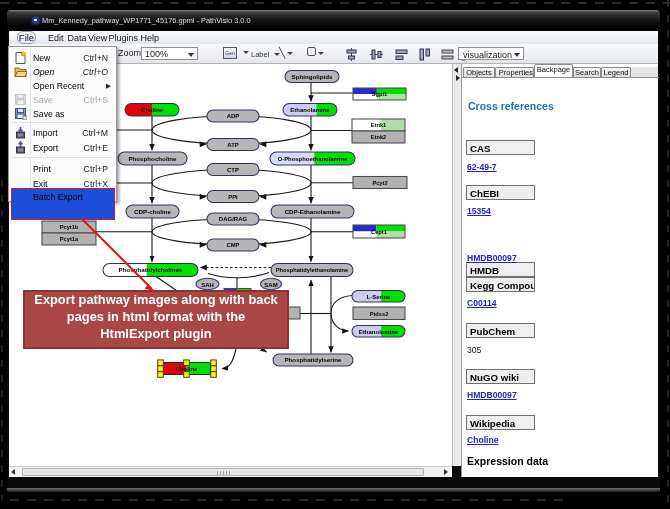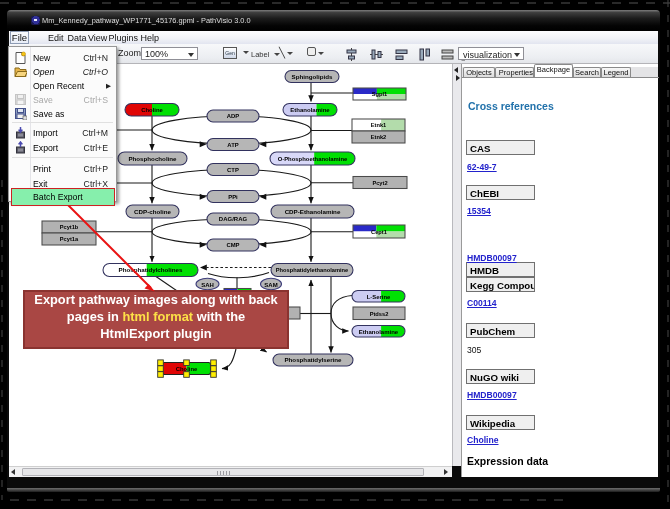--- a/index.html
+++ b/index.html
@@ -17,22 +17,22 @@
   background:#0a0a0a; border-radius:4px 4px 2px 2px; }
 #titlebar { position:absolute; left:0; top:0; width:653px; height:21px;
   background:linear-gradient(#7d7d7d 0%, #3e3e3e 12%, #1c1c1c 40%, #040404 75%, #000 100%);
   border-radius:4px 4px 0 0; color:#dfdfdf; font-size:11px; }
 #titlebar .txt { position:absolute; }
 #ticon { position:absolute; left:24px; top:6px; width:9px; height:9px; border-radius:2px;
   background:radial-gradient(circle at 52% 45%, #f0f0ff 0 20%, #31319a 21% 58%, #1a1a52 59%); }
 #menubar { position:absolute; left:2px; top:21px; width:649px; height:13px;
   background:linear-gradient(#fdfdfe,#f2f3f7 55%,#e2e5f0); font-size:9px; color:#111; }
 #menubar span { position:absolute; top:0px;padding-left:15px; }
-#filebtn { position:absolute; left:1px; top:0px; width:19px; height:13px;
-  border:1px solid #8d9bb3; border-radius:0; background:linear-gradient(#f8fafd,#e8edf7);
+#filebtn { position:absolute; left:8px; top:0px; width:19px; height:13px;
+  border:1px solid #8d9bb3; border-radius:6px; background:linear-gradient(#f8fafd,#e8edf7);
   text-align:center; line-height:12px; font-size:9.5px; }
 #toolbar { position:absolute; left:2px; top:34px; width:649px; height:20px;
   background:linear-gradient(#f7f8fa,#eceef2 70%,#e4e6ea); border-bottom:1px solid #b4b4b8;
   font-size:9px; color:#222;}
 .combo { position:absolute; background:#fff; border:1px solid #8f8f96; }
 .combo .arr { position:absolute; right:3px; top:50%; margin-top:-1px; width:0; height:0;
   border-left:3.5px solid transparent; border-right:3.5px solid transparent; border-top:4px solid #333; }
 .tbtn { position:absolute; top:3px; color:#333;padding-left:20px; }
 .darr { display:inline-block; width:0; height:0; border-left:3px solid transparent; border-right:3px solid transparent; border-top:3.5px solid #444; vertical-align:middle; margin-left:2px;}
 
@@ -63,21 +63,21 @@
 .mi .lab { position:absolute; left:23px; top:2.5px; }
 .mi .sc { position:absolute; right:7px; top:2.5px; color:#222; }
 .mi.dis .lab, .mi.dis .sc { color:#a8a8a8; }
 .msep { position:absolute; left:3px; width:101px; height:1px; background:#e0e0e0; }
 .micon { position:absolute; left:4px; top:1px; width:13px; height:12px; }
 
 
 #note { position:absolute; left:23px; top:290px; width:266px; height:59px; background:#a94744;
   border:2px solid #8a3330; color:#fff; font-weight:bold; font-size:12.85px; text-align:center;
   line-height:16.8px; padding-top:0px; z-index:15;}
-#note .grn { color:#fde047; }
+#note .grn { color:#ffffff; }
 #redarrow { position:absolute; left:0; top:0; width:670px; height:509px; z-index:16; pointer-events:none;}
 </style>
 </head>
 <body>
 <div id="stage">
 
   <div class="dashrow" style="left:0;top:2px;width:670px;"></div>
   <div class="dashrow" style="left:10px;top:499px;width:560px;"></div>
   <div class="dashcol" style="left:667px;top:0;height:509px;"></div>
   <div class="dashcol" style="left:1px;top:180px;height:320px;"></div>
@@ -490,21 +490,21 @@
         </div>
       <div class="msep" style="top:110px;"></div>
       <div class="mi" style="top:114px;">
           <span class="lab">Print</span>
           <span class="sc">Ctrl+P</span>
         </div>
       <div class="mi" style="top:129px;">
           <span class="lab">Exit</span>
           <span class="sc">Ctrl+X</span>
         </div>
-      <div class="mi" style="top:141px;background:#86efac;border:1px solid #cc2222;left:2px;width:104px;height:18px;">
+      <div class="mi" style="top:141px;background:#1d4ed8;border:1px solid #cc2222;left:2px;width:104px;height:32px;">
           <span class="lab" style="left:21px;">Batch Export</span>
         </div>
     </div>
   </div>
 
   <div id="note">Export pathway images along with back<br>pages in <span class="grn">html format</span> with the<br>HtmlExport plugin</div>
   <svg id="redarrow" xmlns="http://www.w3.org/2000/svg">
     <line x1="62" y1="199" x2="151" y2="288" stroke="#e91313" stroke-width="2"></line>
     <polygon points="155,291.5 144.5,288.5 148.5,284" fill="#e91313"></polygon>
   </svg>

